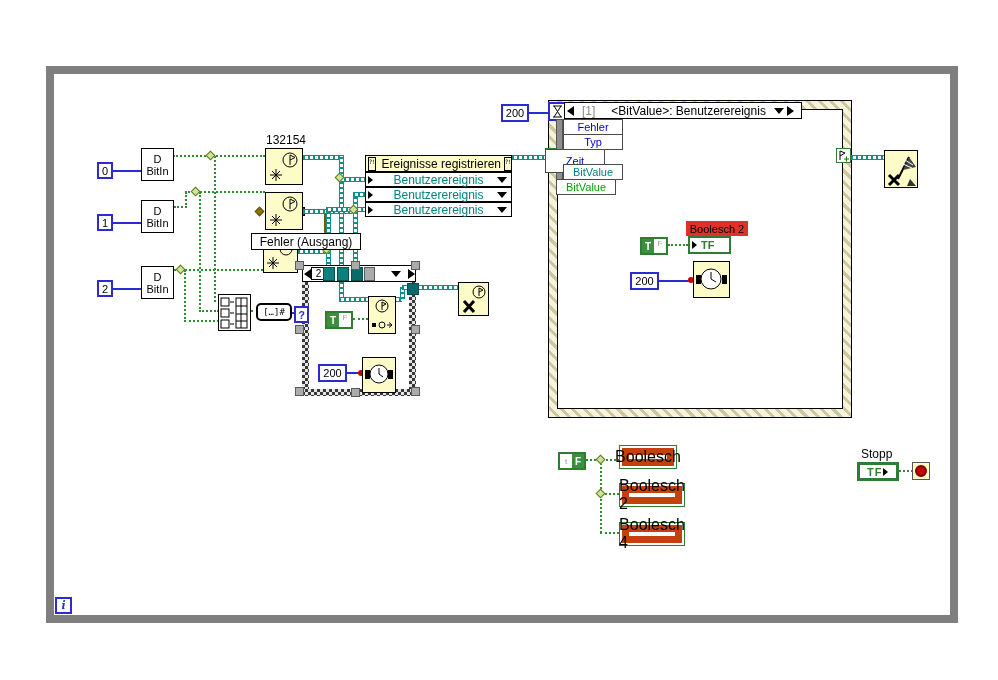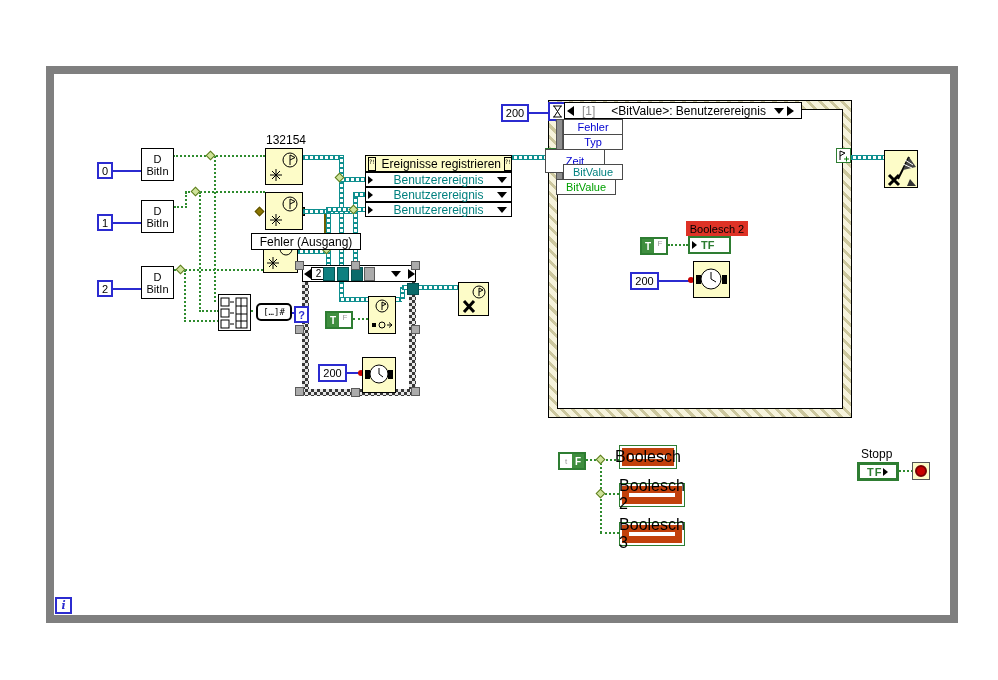--- a/index.html
+++ b/index.html
@@ -375,21 +375,21 @@
   <div class="wgh" style="left:600px;top:532px;width:19px"></div>
   <div class="jd" style="left:597px;top:456px"></div>
   <div class="jd" style="left:597px;top:490px"></div>
   <div class="lvlocal" style="left:619px;top:445px;width:58px;height:24px">
       <div>Boolesch</div>
     </div>
   <div class="lvlocal" style="left:619px;top:483px;width:66px;height:24px">
       <div>Boolesch 2</div>
     </div>
   <div class="lvlocal" style="left:619px;top:522px;width:66px;height:24px">
-      <div>Boolesch 3</div>
+      <div>Boolesch 4</div>
     </div>
 
   <div class="abs" style="left:861px;top:447px;font-size:12px">Stopp</div>
   <div class="boolterm" style="left:857px;top:462px;width:42px;height:19px;box-shadow:inset 0 0 0 1px #2e7d32">
     <span style="color:#2e7d32;font-weight:bold;font-size:11px;margin-left:8px;letter-spacing:1px">TF</span>
     <span class="tri-r-sm" style="margin-left:1px"></span>
   </div>
   <div class="wgh" style="left:899px;top:470px;width:14px"></div>
   <div class="abs" style="left:912px;top:462px;width:18px;height:18px;border:1px solid #555;background:#fdfcc8;display:flex;align-items:center;justify-content:center">
     <span style="width:12px;height:12px;border-radius:50%;background:#c80000;border:2px solid #7a0000;display:block"></span>

